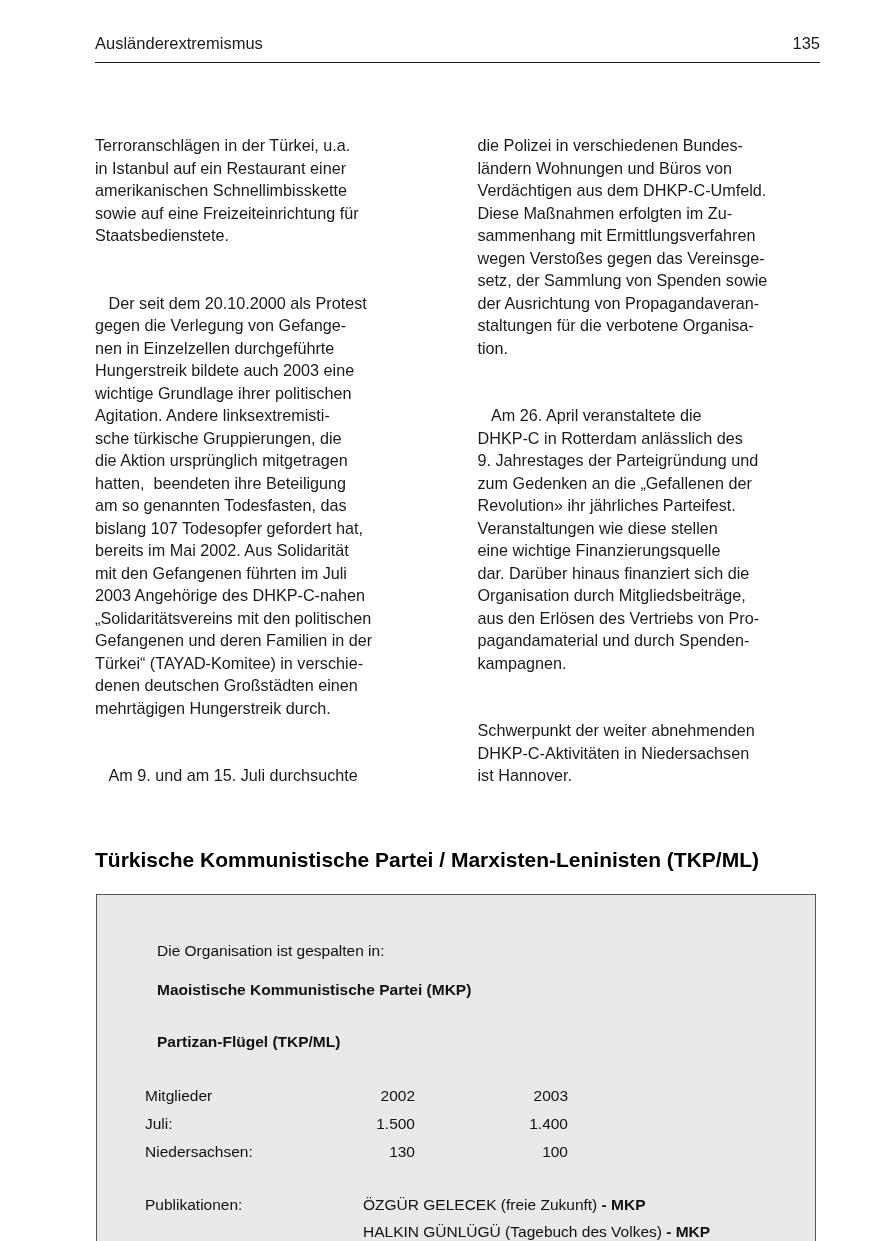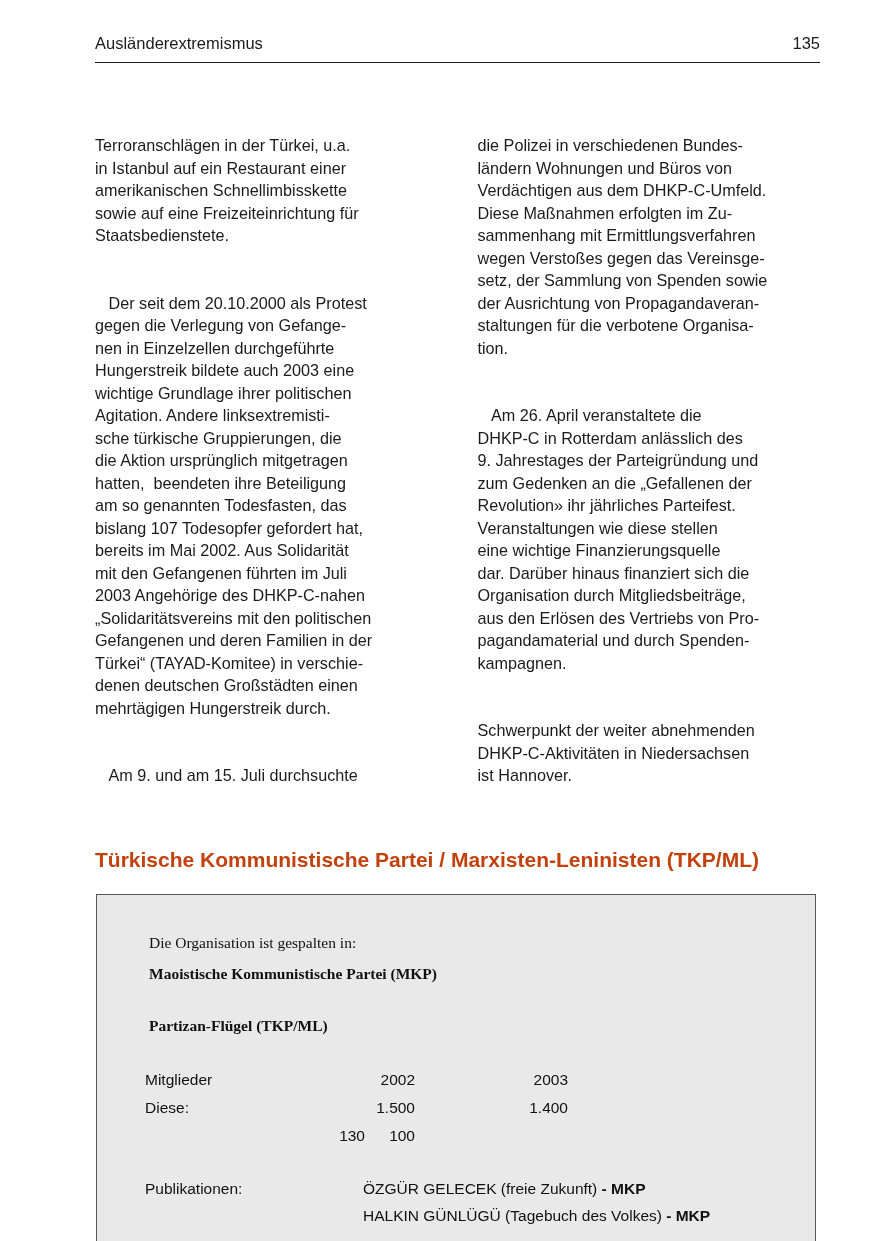--- a/index.html
+++ b/index.html
@@ -30,34 +30,34 @@
     width: 346px;
     font-size: 16.2px;
     line-height: 22.5px;
     white-space: pre-wrap;
   }
   .col p { margin: 0; }
   .section-heading {
     font-size: 21px;
     font-weight: bold;
     margin: 16px 0 0 0;
-    color: #c2410c;
+    color: #000000;
   }
   .info-box {
     margin: 22px 0 0 1px;
     width: 720px;
     box-sizing: border-box;
     background: #e9e9e9;
     border: 1px solid #555;
     padding: 30px 28px 24px 48px;
     font-size: 15.5px;
     line-height: 27px;
     color: #111;
   }
-  .info-box p { margin: 4px; font-family: Liberation Serif, serif; }
+  .info-box p { margin: 12px; }
   .box-intro { margin-bottom: 22px; }
   .group-1 { margin-bottom: 25px; }
   .group-2 { margin-bottom: 27px; }
   .bold { font-weight: bold; }
   .members {
     display: grid;
     grid-template-columns: 220px 50px 153px;
     line-height: 28px;
     margin-bottom: 25px;
   }
@@ -147,24 +147,25 @@
 
     <div class="group-2">
       <p class="bold">Partizan-Flügel (TKP/ML)</p>
     </div>
 
     <div class="members">
       <div>Mitglieder</div>
       <div class="num">2002</div>
       <div class="num">2003</div>
 
-      <div>Diese:</div>
+      <div>Juli:</div>
       <div class="num">1.500</div>
       <div class="num">1.400</div>
 
+      <div>Niedersachsen:</div>
       <div class="num">130</div>
       <div class="num">100</div>
     </div>
 
     <div class="pubs">
       <div class="pub-label">Publikationen:</div>
       <div class="pub-list">
         <div class="pub-item"><span>ÖZGÜR GELECEK (freie Zukunft) </span><strong>- MKP</strong></div>
         <div class="pub-item"><span>HALKIN GÜNLÜGÜ (Tagebuch des Volkes) </span><strong>- MKP</strong></div>
 

